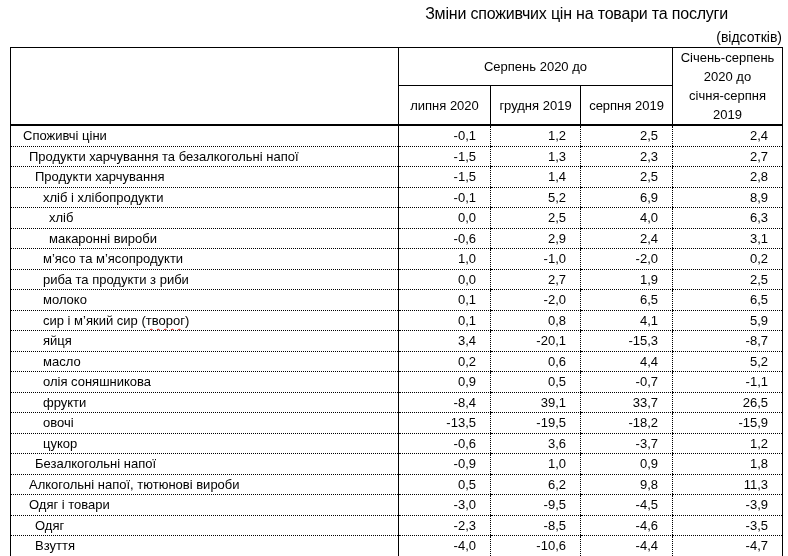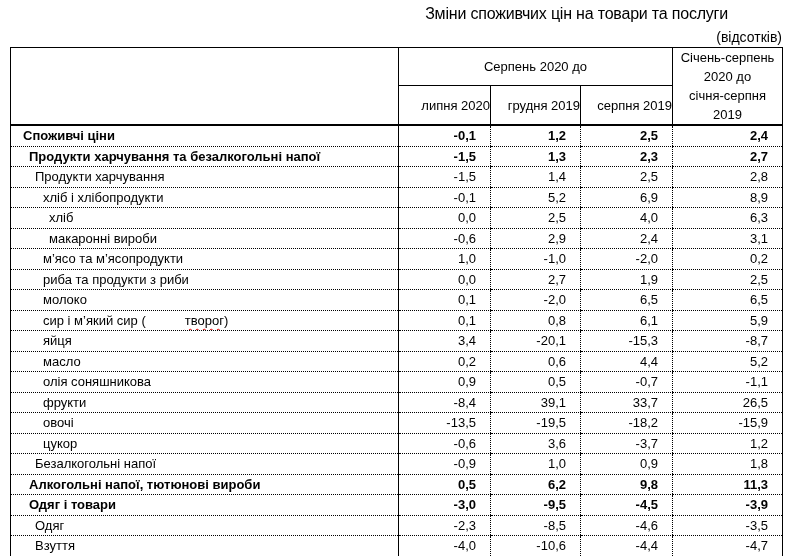--- a/index.html
+++ b/index.html
@@ -40,49 +40,48 @@
 
   thead th {
     border: 1px solid #000;
     font-weight: normal;
     text-align: center;
     vertical-align: middle;
     padding: 0;
   }
   thead { border-bottom: 2px solid #000; }
   tr.hrow1 th { height: 37px; }
-  tr.hrow2 th { height: 37px; text-align: right; }
+  tr.hrow2 th { height: 37px; }
   th.last-col-header { line-height: 19px; }
   th.last-col-header div { line-height: 19px; }
 
   tbody td {
     border-bottom: 1px dotted #000;
     height: 19.5px;
     line-height: 19.5px;
     padding: 0;
     white-space: nowrap;
     overflow: hidden;
   }
   td.label { text-align: left; border-right: 1px solid #000; }
   td.num   { text-align: right; padding-right: 14px; border-left: 1px dotted #000; }
-  tr.bold td { font-weight: bold; }
+  tr.bold td { font-weight: normal; }
   .ind-0 { padding-left: 12px; }
   .ind-1 { padding-left: 18px; }
   .ind-2 { padding-left: 24px; }
   .ind-3 { padding-left: 32px; }
   .ind-4 { padding-left: 38px; }
 
   .misspelled {
     text-decoration: underline;
     text-decoration-style: wavy;
     text-decoration-color: #e00000;
     text-decoration-thickness: 1px;
     text-underline-offset: 3px;
     text-decoration-skip-ink: none;
-    margin-left: 39px;
   }
 </style>
 </head>
 <body>
 
 <div class="page">
 
   <div class="title">Зміни споживчих цін на товари та послуги</div>
 
   <div class="unit-note">(відсотків)</div>
@@ -173,21 +172,21 @@
           <td class="label ind-3">молоко</td>
           <td class="num">0,1</td>
           <td class="num">-2,0</td>
           <td class="num">6,5</td>
           <td class="num">6,5</td>
         </tr>
         <tr>
           <td class="label ind-3"><span>сир і м’який сир (</span><span class="misspelled">творог</span><span>)</span></td>
           <td class="num">0,1</td>
           <td class="num">0,8</td>
-          <td class="num">6,1</td>
+          <td class="num">4,1</td>
           <td class="num">5,9</td>
         </tr>
         <tr>
           <td class="label ind-3">яйця</td>
           <td class="num">3,4</td>
           <td class="num">-20,1</td>
           <td class="num">-15,3</td>
           <td class="num">-8,7</td>
         </tr>
         <tr>

